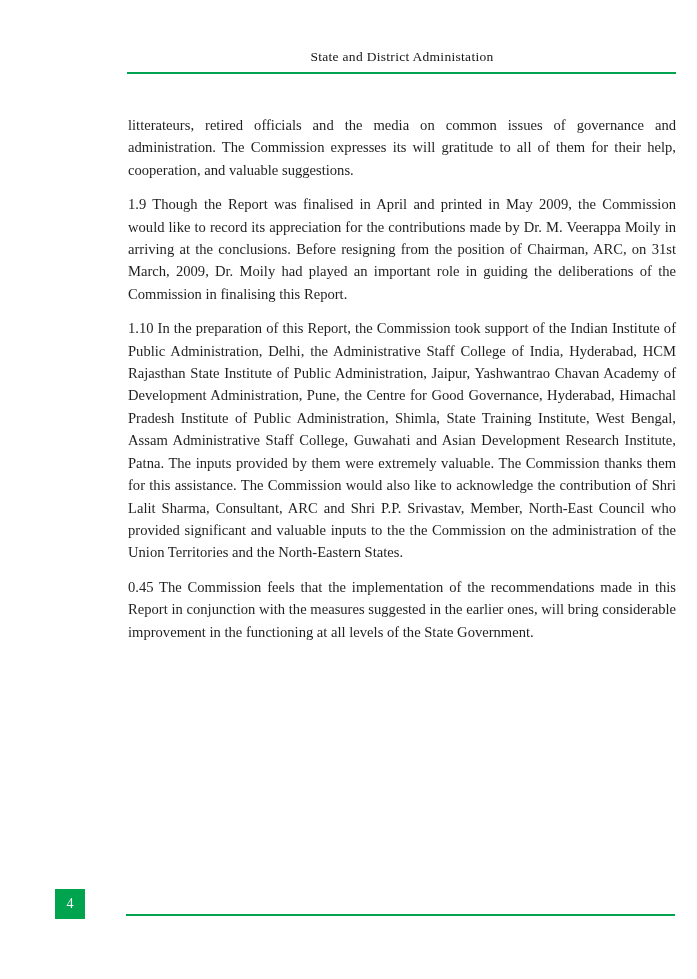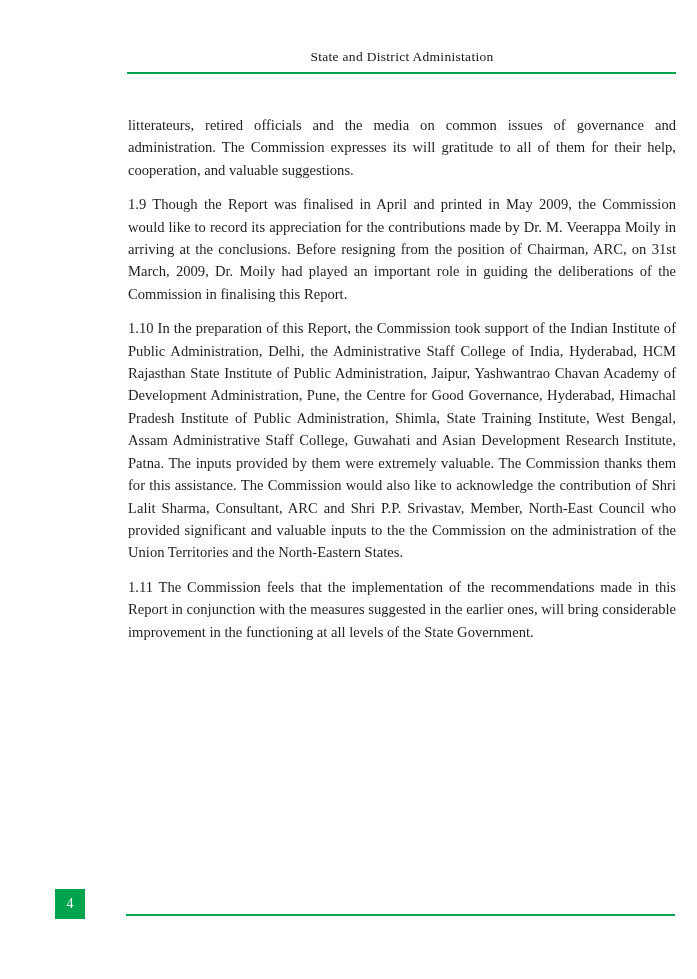--- a/index.html
+++ b/index.html
@@ -72,20 +72,20 @@
 <div class="page">
 
   <div class="running-header">State and District Administation</div>
 
   <div class="header-rule" style="background: rgb(0, 164, 79);"></div>
 
   <div class="doc-body">
     <p>litterateurs, retired officials and the media on common issues of governance and administration. The Commission expresses its will gratitude to all of them for their help, cooperation, and valuable suggestions.</p>
     <p>1.9 Though the Report was finalised in April and printed in May 2009, the Commission would like to record its appreciation for the contributions made by Dr. M. Veerappa Moily in arriving at the conclusions. Before resigning from the position of Chairman, ARC, on 31st March, 2009, Dr. Moily had played an important role in guiding the deliberations of the Commission in finalising this Report.</p>
     <p>1.10 In the preparation of this Report, the Commission took support of the Indian Institute of Public Administration, Delhi, the Administrative Staff College of India, Hyderabad, HCM Rajasthan State Institute of Public Administration, Jaipur, Yashwantrao Chavan Academy of Development Administration, Pune, the Centre for Good Governance, Hyderabad, Himachal Pradesh Institute of Public Administration, Shimla, State Training Institute, West Bengal, Assam Administrative Staff College, Guwahati and Asian Development Research Institute, Patna. The inputs provided by them were extremely valuable. The Commission thanks them for this assistance. The Commission would also like to acknowledge the contribution of Shri Lalit Sharma, Consultant, ARC and Shri P.P. Srivastav, Member, North-East Council who provided significant and valuable inputs to the the Commission on the administration of the Union Territories and the North-Eastern States.</p>
-    <p>1.11 The Commission feels that the implementation of the recommendations made in this Report in conjunction with the measures suggested in the earlier ones, will bring considerable improvement in the functioning at all levels of the State Government.</p>
+    <p>0.45 The Commission feels that the implementation of the recommendations made in this Report in conjunction with the measures suggested in the earlier ones, will bring considerable improvement in the functioning at all levels of the State Government.</p>
   </div>
 
   <div class="page-badge" style="background: rgb(0, 164, 79);">4</div>
 
   <div class="footer-rule" style="background: rgb(0, 164, 79);"></div>
 
 </div>
 
 </body></html>

